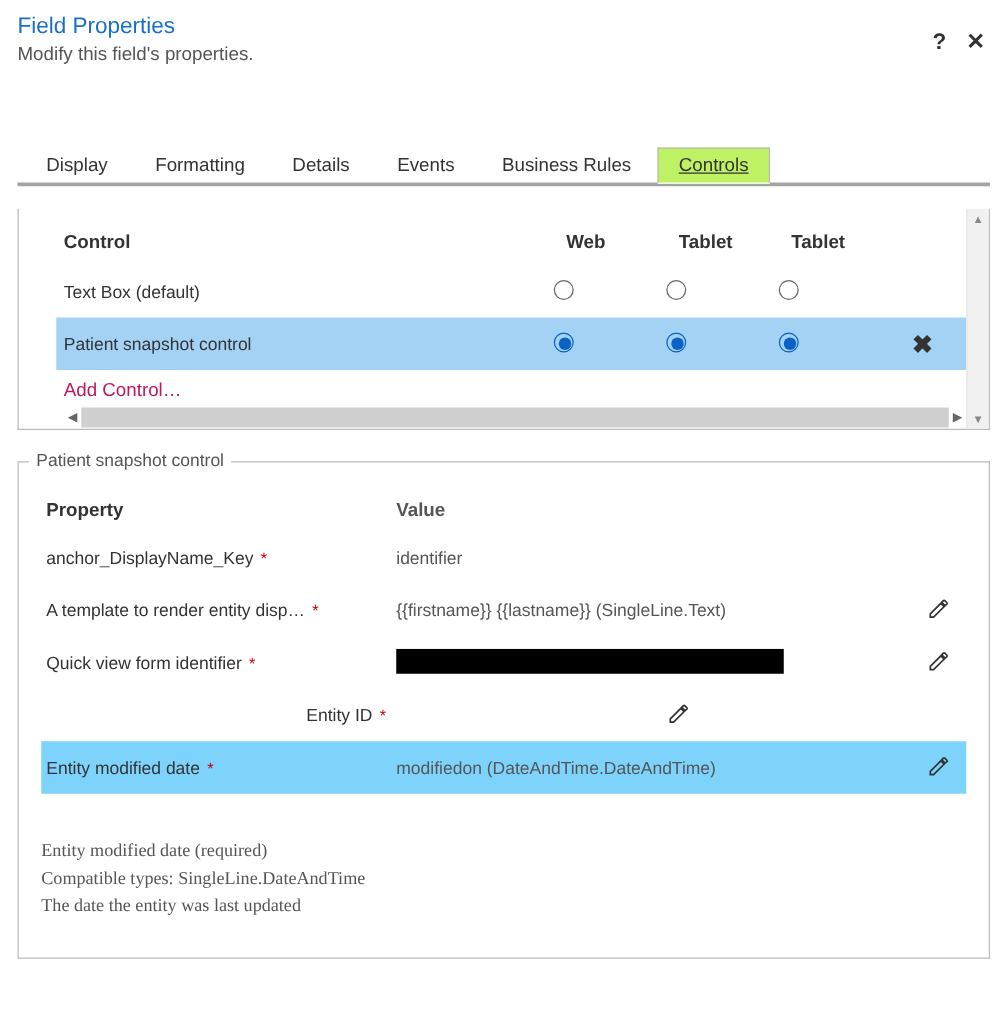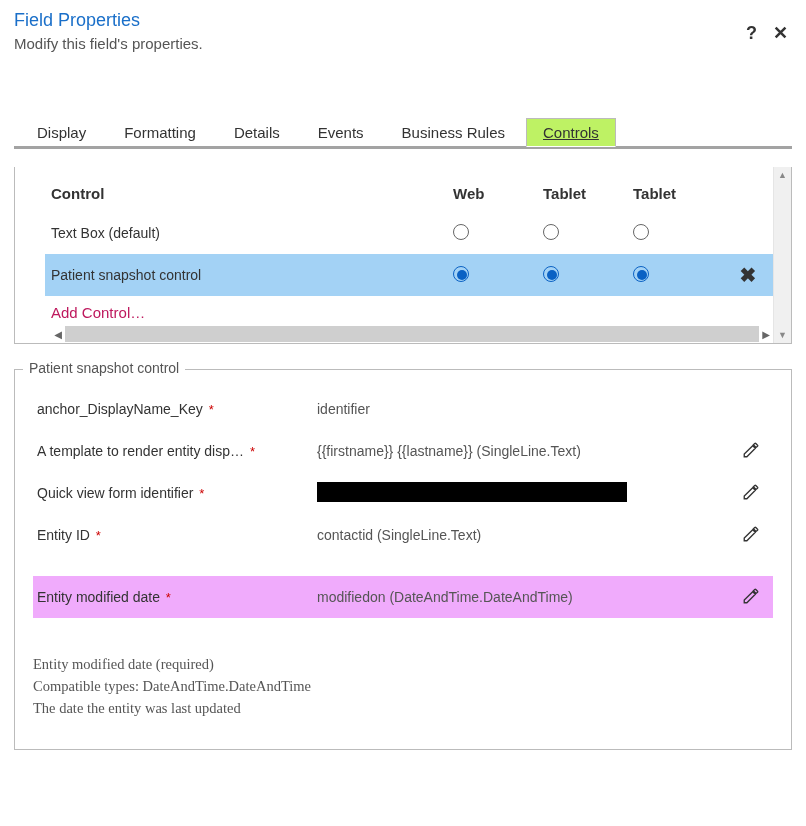--- a/index.html
+++ b/index.html
@@ -97,20 +97,21 @@
   .ctl-header {
     display: flex;
     font-weight: 600;
     font-size: 15px;
     padding-bottom: 10px;
   }
   .ctl-row {
     display: flex;
     align-items: center;
     height: 42px;
+    padding-right: 10px;
   }
   .ctl-row.selected {
     background: #a3d2f5;
   }
   .col-name { flex: 1; padding-left: 6px; }
   .col-rad { width: 90px; text-align: left; }
   .col-del { width: 50px; text-align: center; }
   .radio {
     display: inline-block;
     width: 16px;
@@ -178,21 +179,21 @@
     font-weight: 600;
     font-size: 15px;
     padding: 12px 0 8px 0;
   }
   .prop-row {
     display: flex;
     align-items: center;
     height: 42px;
     justify-content: center;
   }
-  .prop-row.selected { background: #f0abfc; margin-top: 20px; }
+  .prop-row.selected { background: #7dd3fc; }
   .pcol-name {
     width: 280px;
     padding-left: 4px;
     white-space: nowrap;
     overflow: hidden;
     text-overflow: ellipsis;
   }
   .pcol-val {
     flex: 1;
     padding-left: 4px;
@@ -278,20 +279,25 @@
     <div class="vscroll">
       <div class="arrow">▲</div>
       <div class="track"></div>
       <div class="arrow">▼</div>
     </div>
   </div>
 </div>
 
 <div class="fieldset">
   <span class="legend">Patient snapshot control</span>
+  <div class="prop-header">
+    <div class="pcol-name">Property</div>
+    <div class="pcol-val">Value</div>
+    <div class="pcol-edit"></div>
+  </div>
   <div id="prop-rows">
       <div class="prop-row">
         <div class="pcol-name">anchor_DisplayName_Key <span class="req">*</span></div>
         <div class="pcol-val">identifier</div>
         <div class="pcol-edit"></div>
       </div>
       <div class="prop-row">
         <div class="pcol-name">A template to render entity disp… <span class="req">*</span></div>
         <div class="pcol-val">{{firstname}} {{lastname}} (SingleLine.Text)</div>
         <div class="pcol-edit"><span class="pencil"><svg viewBox="0 0 24 24" fill="none" stroke="#333" stroke-width="1.8">
@@ -300,31 +306,30 @@
       </div>
       <div class="prop-row">
         <div class="pcol-name">Quick view form identifier <span class="req">*</span></div>
         <div class="pcol-val"><span class="redacted"></span></div>
         <div class="pcol-edit"><span class="pencil"><svg viewBox="0 0 24 24" fill="none" stroke="#333" stroke-width="1.8">
               <path d="M3 17.5V21h3.5L17.8 9.7l-3.5-3.5L3 17.5zM20.7 7c.4-.4.4-1 0-1.4l-2.3-2.3c-.4-.4-1-.4-1.4 0l-1.8 1.8 3.5 3.5L20.7 7z"></path>
             </svg></span></div>
       </div>
       <div class="prop-row">
         <div class="pcol-name">Entity ID <span class="req">*</span></div>
-        <div class="pcol-val">contactid (SingleLine.Text)</div>
         <div class="pcol-edit"><span class="pencil"><svg viewBox="0 0 24 24" fill="none" stroke="#333" stroke-width="1.8">
               <path d="M3 17.5V21h3.5L17.8 9.7l-3.5-3.5L3 17.5zM20.7 7c.4-.4.4-1 0-1.4l-2.3-2.3c-.4-.4-1-.4-1.4 0l-1.8 1.8 3.5 3.5L20.7 7z"></path>
             </svg></span></div>
       </div>
       <div class="prop-row selected">
         <div class="pcol-name">Entity modified date <span class="req">*</span></div>
         <div class="pcol-val">modifiedon (DateAndTime.DateAndTime)</div>
         <div class="pcol-edit"><span class="pencil"><svg viewBox="0 0 24 24" fill="none" stroke="#333" stroke-width="1.8">
               <path d="M3 17.5V21h3.5L17.8 9.7l-3.5-3.5L3 17.5zM20.7 7c.4-.4.4-1 0-1.4l-2.3-2.3c-.4-.4-1-.4-1.4 0l-1.8 1.8 3.5 3.5L20.7 7z"></path>
             </svg></span></div>
       </div>
     </div>
   <div class="desc">
     <div>Entity modified date (required)</div>
-    <div>Compatible types: DateAndTime.DateAndTime</div>
+    <div>Compatible types: SingleLine.DateAndTime</div>
     <div>The date the entity was last updated</div>
   </div>
 </div>
 
 </body></html>

